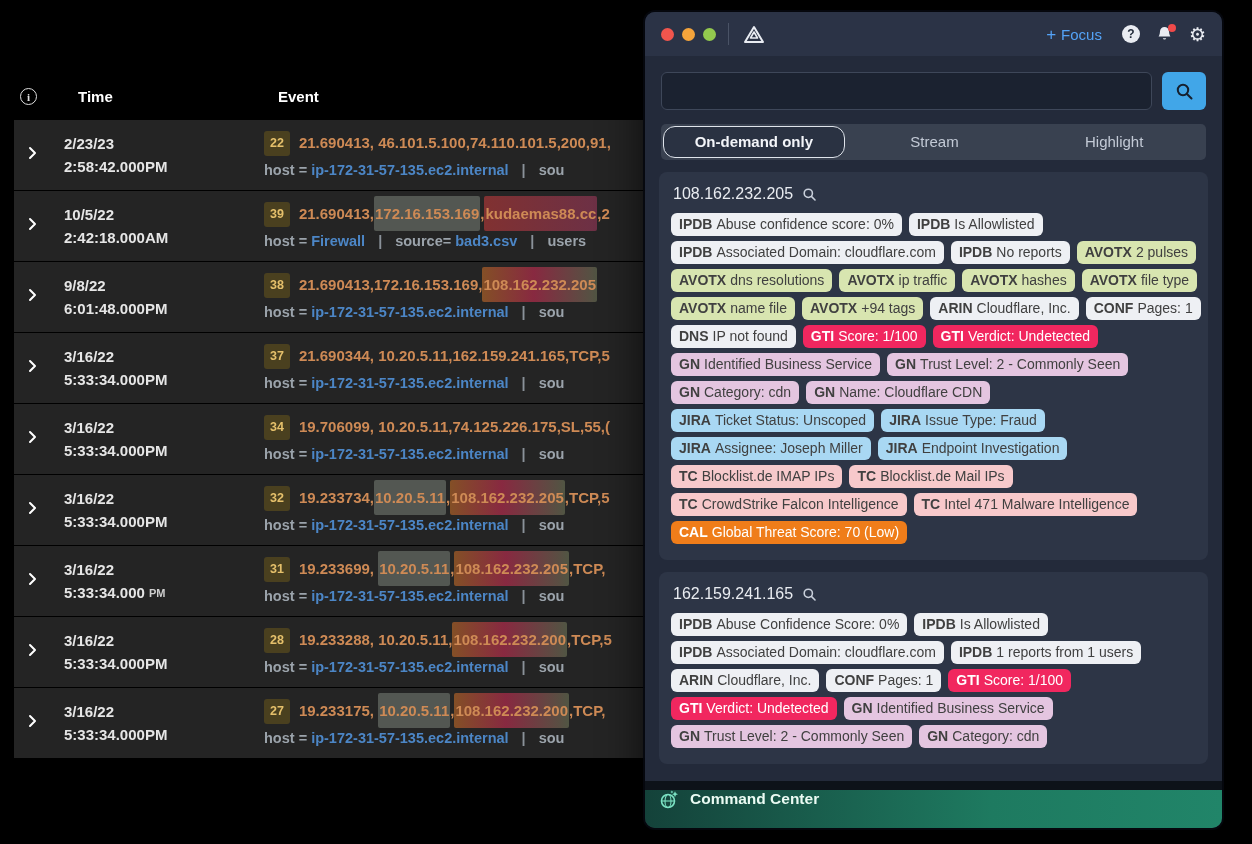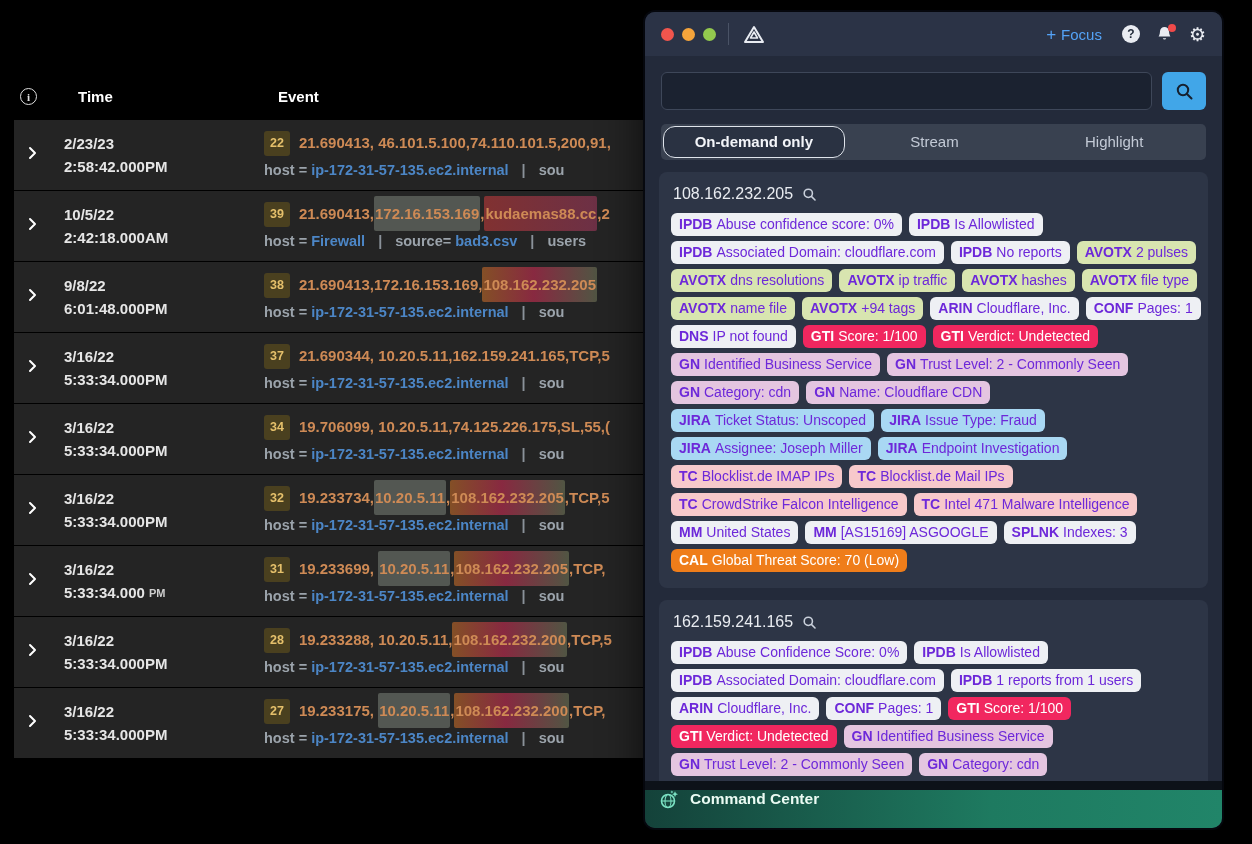--- a/index.html
+++ b/index.html
@@ -57,21 +57,21 @@
                 align-items:center;justify-content:center;cursor:pointer}
 
   .o-tabs{margin:14px 16px 0;background:#394150;border-radius:5px;height:36px;display:flex;
           align-items:center;padding:0 2px;box-sizing:border-box}
   .tab{flex:1;text-align:center;color:#c3cad6;font-size:15px;height:30px;line-height:30px;border-radius:12px;cursor:pointer}
   .tab.selected{border:1px solid #dfe4eb;color:#f3f5f9;font-weight:bold;background:#2a3242}
 
   .card{margin:12px 14px 0;background:#2d3546;border-radius:8px;padding:11px 12px;box-sizing:border-box}
   .card-title{display:flex;align-items:center;gap:9px;color:#e9ecf1;font-size:16px;margin:2px 2px 10px}
   .chip-row{display:flex;gap:7px;margin-bottom:5px;white-space:nowrap}
-  .chip{border-radius:6px;padding:2px 8px;font-size:14px;line-height:19px;color:#6d28d9;display:inline-block}
+  .chip{border-radius:6px;padding:2px 8px;font-size:14px;line-height:19px;color:#404040;display:inline-block}
   .chip b{margin-right:4px}
   .chip-white{background:#eef0f4}
   .chip-green{background:#d8e5b0}
   .chip-pink{background:#f1275f;color:#fff}
   .chip-plum{background:#e4c5e0}
   .chip-blue{background:#a9d8f3}
   .chip-rose{background:#f7c9cb}
   .chip-orange{background:#ef7d1a;color:#fff}
 
   .o-strip{position:absolute;left:0;right:0;bottom:38px;height:9px;background:#0d1219}
@@ -332,25 +332,20 @@
           </div>
           <div class="chip-row">
             <span class="chip chip-rose"><b class="chip-tag">TC</b>Blocklist.de IMAP IPs</span>
             <span class="chip chip-rose"><b class="chip-tag">TC</b>Blocklist.de Mail IPs</span>
           </div>
           <div class="chip-row">
             <span class="chip chip-rose"><b class="chip-tag">TC</b>CrowdStrike Falcon Intelligence</span>
             <span class="chip chip-rose"><b class="chip-tag">TC</b>Intel 471 Malware Intelligence</span>
           </div>
           <div class="chip-row">
-            <span class="chip chip-white"><b class="chip-tag">MM</b>United States</span>
-            <span class="chip chip-white"><b class="chip-tag">MM</b>[AS15169] ASGOOGLE</span>
-            <span class="chip chip-white"><b class="chip-tag">SPLNK</b>Indexes: 3</span>
-          </div>
-          <div class="chip-row">
             <span class="chip chip-orange"><b class="chip-tag">CAL</b>Global Threat Score: 70 (Low)</span>
           </div>
         </section>
         <section class="card">
           <div class="card-title">
             <span>162.159.241.165</span>
             <span class="mini-mag" style="display: flex;">
               <svg width="15" height="15" viewBox="0 0 19 19">
                 <circle cx="8" cy="8" r="5.2" fill="none" stroke="#c9d0db" stroke-width="2"></circle>
                 <line x1="12.2" y1="12.2" x2="16.5" y2="16.5" stroke="#c9d0db" stroke-width="2" stroke-linecap="round"></line>

